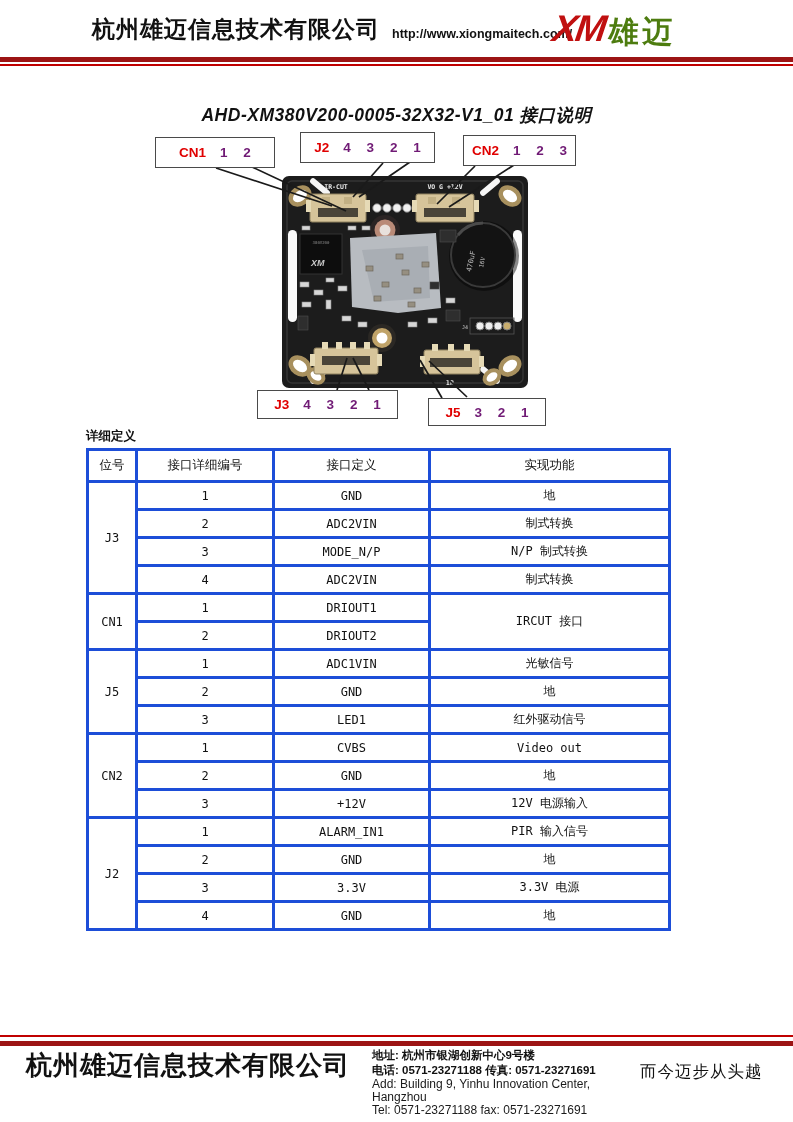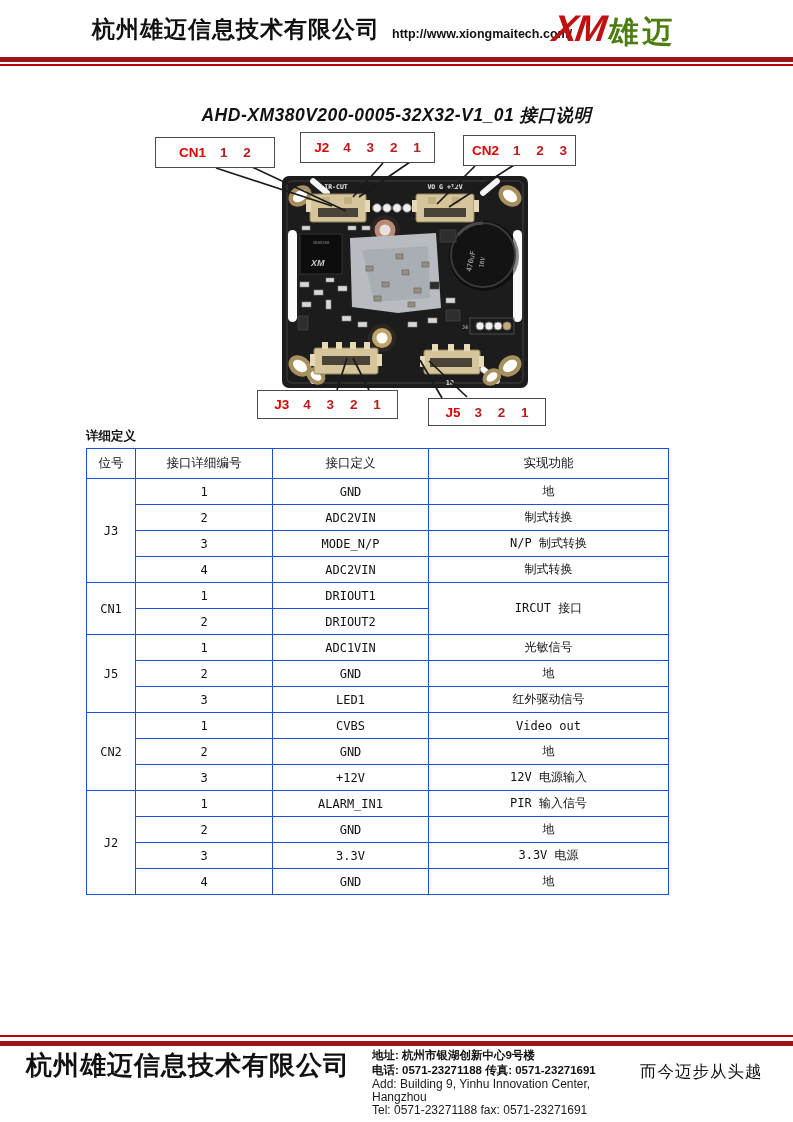--- a/index.html
+++ b/index.html
@@ -23,31 +23,31 @@
   .doc-title{position:absolute;left:0;top:103px;width:793px;text-align:center;
     font-size:17.5px;font-weight:bold;letter-spacing:.5px;font-style:italic;}
   
   .figure{position:absolute;left:0;top:130px;width:793px;height:300px;}
   .leader-svg{position:absolute;left:0;top:0;}
   .pcb{position:absolute;left:278px;top:40px;}
   .callout{position:absolute;background:#fff;border:1.5px solid #4a4a4a;
     display:flex;align-items:center;justify-content:center;
     font-size:13.5px;font-weight:bold;box-sizing:border-box;}
   .callout .cid{color:#e00000;margin-right:14px;}
-  .callout .cpins{color:#b91c1c;word-spacing:12px;}
+  .callout .cpins{color:#701a75;word-spacing:12px;}
   .co-cn1{left:155px;top:7px;width:120px;height:31px;}
   .co-j2{left:300px;top:2px;width:135px;height:31px;}
   .co-cn2{left:463px;top:5px;width:113px;height:31px;}
   .co-j3{left:257px;top:260px;width:141px;height:29px;}
   .co-j5{left:428px;top:268px;width:118px;height:28px;}
   
   .section-label{position:absolute;left:86px;top:428px;font-size:12.5px;font-weight:bold;}
   .def-table{position:absolute;left:86px;top:448px;border-collapse:collapse;
     font-size:12px;table-layout:fixed;}
-  .def-table th,.def-table td{border:1px solid #1d4ed8;text-align:center;
+  .def-table th,.def-table td{border:3px solid #1d4ed8;text-align:center;
     padding:0;height:25px;font-weight:normal;
     font-family:"DejaVu Sans Mono","Liberation Mono",monospace;}
   .def-table th{height:29px;font-size:12.5px;}
   .def-table .ref-cell{font-size:12px;}
   
   .ftr .rule-a{top:1041px;}
   .ftr .rule-b{top:1035px;}
   .ftr-left{position:absolute;left:26px;top:1052px;width:345px;}
   .ftr-cn{font-size:26px;font-weight:bold;letter-spacing:1px;line-height:1.05;}
   .ftr-en{font-size:13px;font-weight:bold;letter-spacing:.4px;margin-top:3px;}

